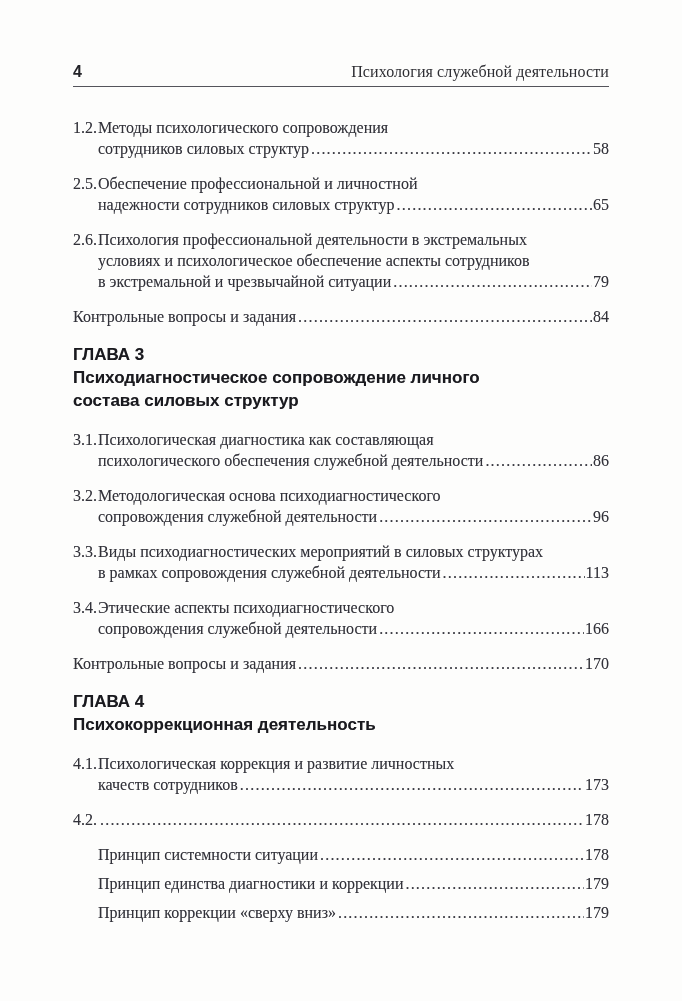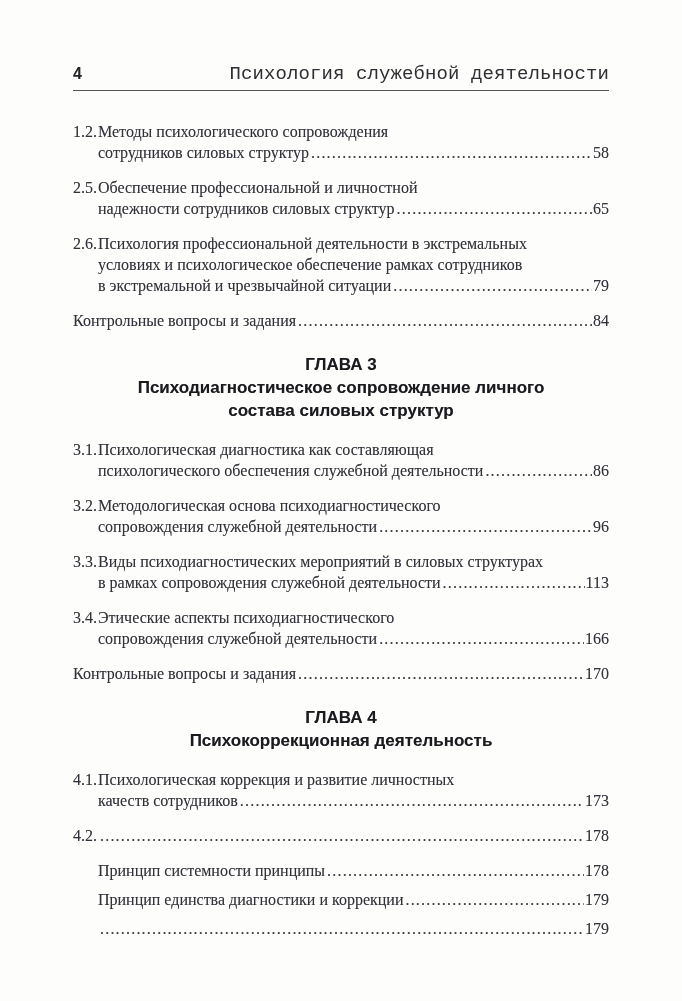--- a/index.html
+++ b/index.html
@@ -24,22 +24,22 @@
     justify-content: space-between;
     align-items: baseline;
   }
   .folio {
     font-family: "Liberation Sans", sans-serif;
     font-weight: 700;
     font-size: 16px;
     color: #232328;
   }
   .running-title {
-    font-family: Liberation Mono, monospace;
-    font-size: 19px;
+    font-family: Liberation Serif, serif;
+    font-size: 16px;
     color: #2e2e33;
     letter-spacing: 0.1px;
   }
   .header-rule {
     height: 0;
     border-bottom: 1.6px solid #54545b;
     margin-top: 5px;
   }
   
   .toc {
@@ -71,27 +71,27 @@
     overflow: hidden;
     white-space: nowrap;
     letter-spacing: 1.2px;
     margin: 0 1px 0 2px;
     min-width: 10px;
     color: #3a3a42;
   }
   .pagenum { white-space: nowrap; }
   
   .chapter {
-    text-align: center;
+    text-align: left;
     font-family: "Liberation Sans", sans-serif;
     font-weight: 700;
     font-size: 17px;
     line-height: 23px;
     color: #1a1a1f;
-    margin: 22px 0 17px 0;
+    margin: 16px 0 17px 0;
     text-shadow: 0 0 0.4px rgba(20,20,25,0.4);
   }
 </style>
 </head>
 <body>
 
 <div class="page">
   <div class="header">
     <div class="header-row">
       <span class="folio">4</span>
@@ -114,21 +114,21 @@
         <div class="entry-line">Обеспечение профессиональной и личностной</div>
         <div class="entry-line entry-last">
           <span class="line-text">надежности сотрудников силовых структур</span>
           <span class="leader">....................................................................................................................................................................................</span>
           <span class="pagenum">65</span>
         </div>
       </div>
       <div class="entry">
         <span class="num">2.6.</span>
         <div class="entry-line">Психология профессиональной деятельности в экстремальных</div>
-        <div class="entry-line">условиях и психологическое обеспечение рамках сотрудников</div>
+        <div class="entry-line">условиях и психологическое обеспечение аспекты сотрудников</div>
         <div class="entry-line entry-last">
           <span class="line-text">в экстремальной и чрезвычайной ситуации</span>
           <span class="leader">....................................................................................................................................................................................</span>
           <span class="pagenum">79</span>
         </div>
       </div>
       <div class="entry flush">
         <div class="entry-line entry-last">
           <span class="line-text">Контрольные вопросы и задания</span>
           <span class="leader">....................................................................................................................................................................................</span>
@@ -198,32 +198,33 @@
       </div>
       <div class="entry">
         <span class="num">4.2.</span>
         <div class="entry-line entry-last">
           <span class="leader">....................................................................................................................................................................................</span>
           <span class="pagenum">178</span>
         </div>
       </div>
       <div class="entry sub">
         <div class="entry-line entry-last">
-          <span class="line-text">Принцип системности принципы</span>
+          <span class="line-text">Принцип системности ситуации</span>
           <span class="leader">....................................................................................................................................................................................</span>
           <span class="pagenum">178</span>
         </div>
       </div>
       <div class="entry sub">
         <div class="entry-line entry-last">
           <span class="line-text">Принцип единства диагностики и коррекции</span>
           <span class="leader">....................................................................................................................................................................................</span>
           <span class="pagenum">179</span>
         </div>
       </div>
       <div class="entry sub">
         <div class="entry-line entry-last">
+          <span class="line-text">Принцип коррекции «сверху вниз»</span>
           <span class="leader">....................................................................................................................................................................................</span>
           <span class="pagenum">179</span>
         </div>
       </div>
     </div>
 </div>
 
 </body></html>

